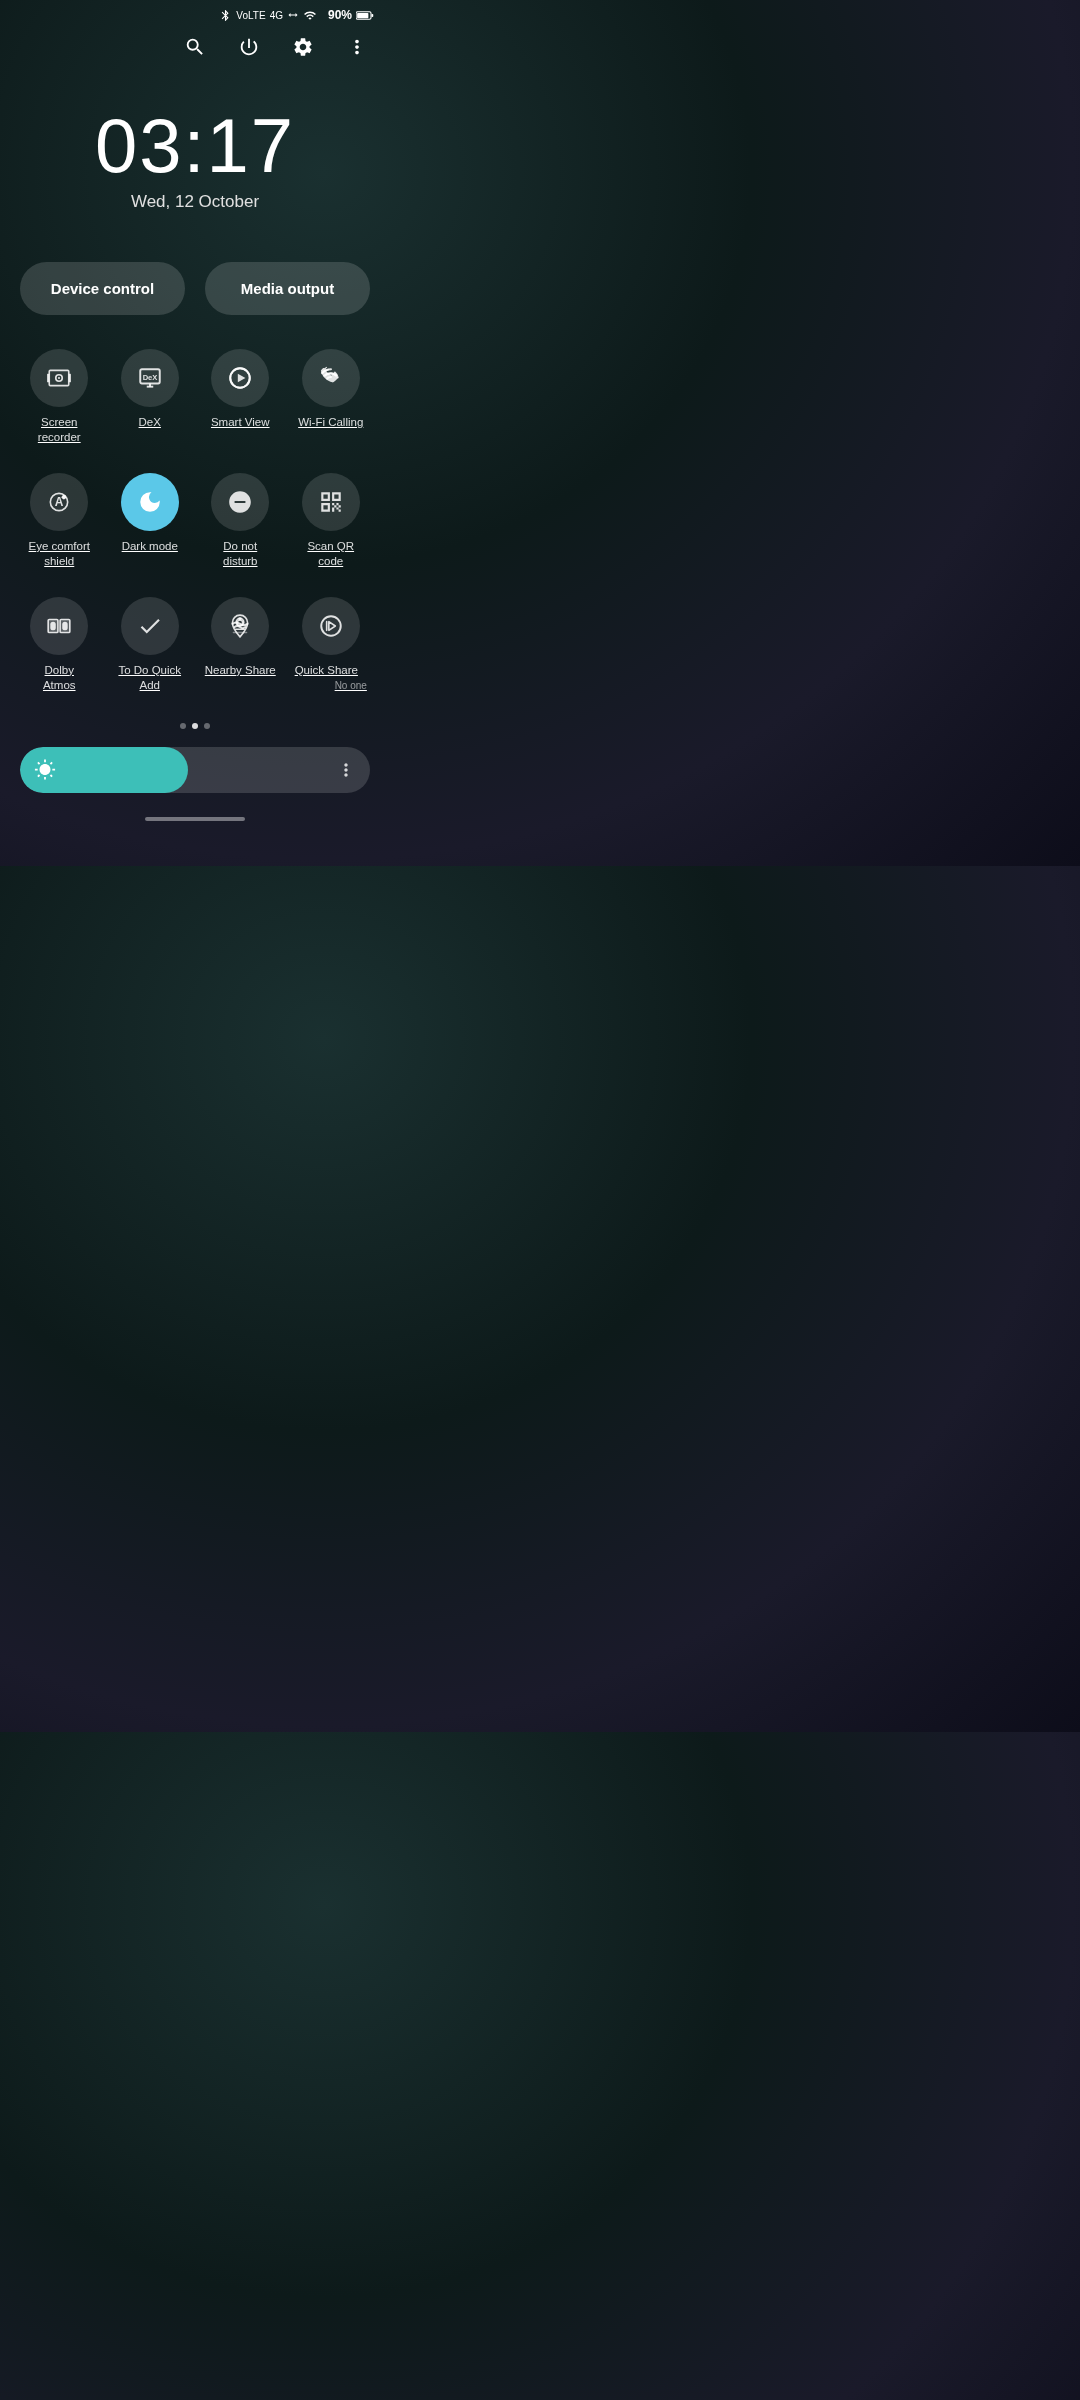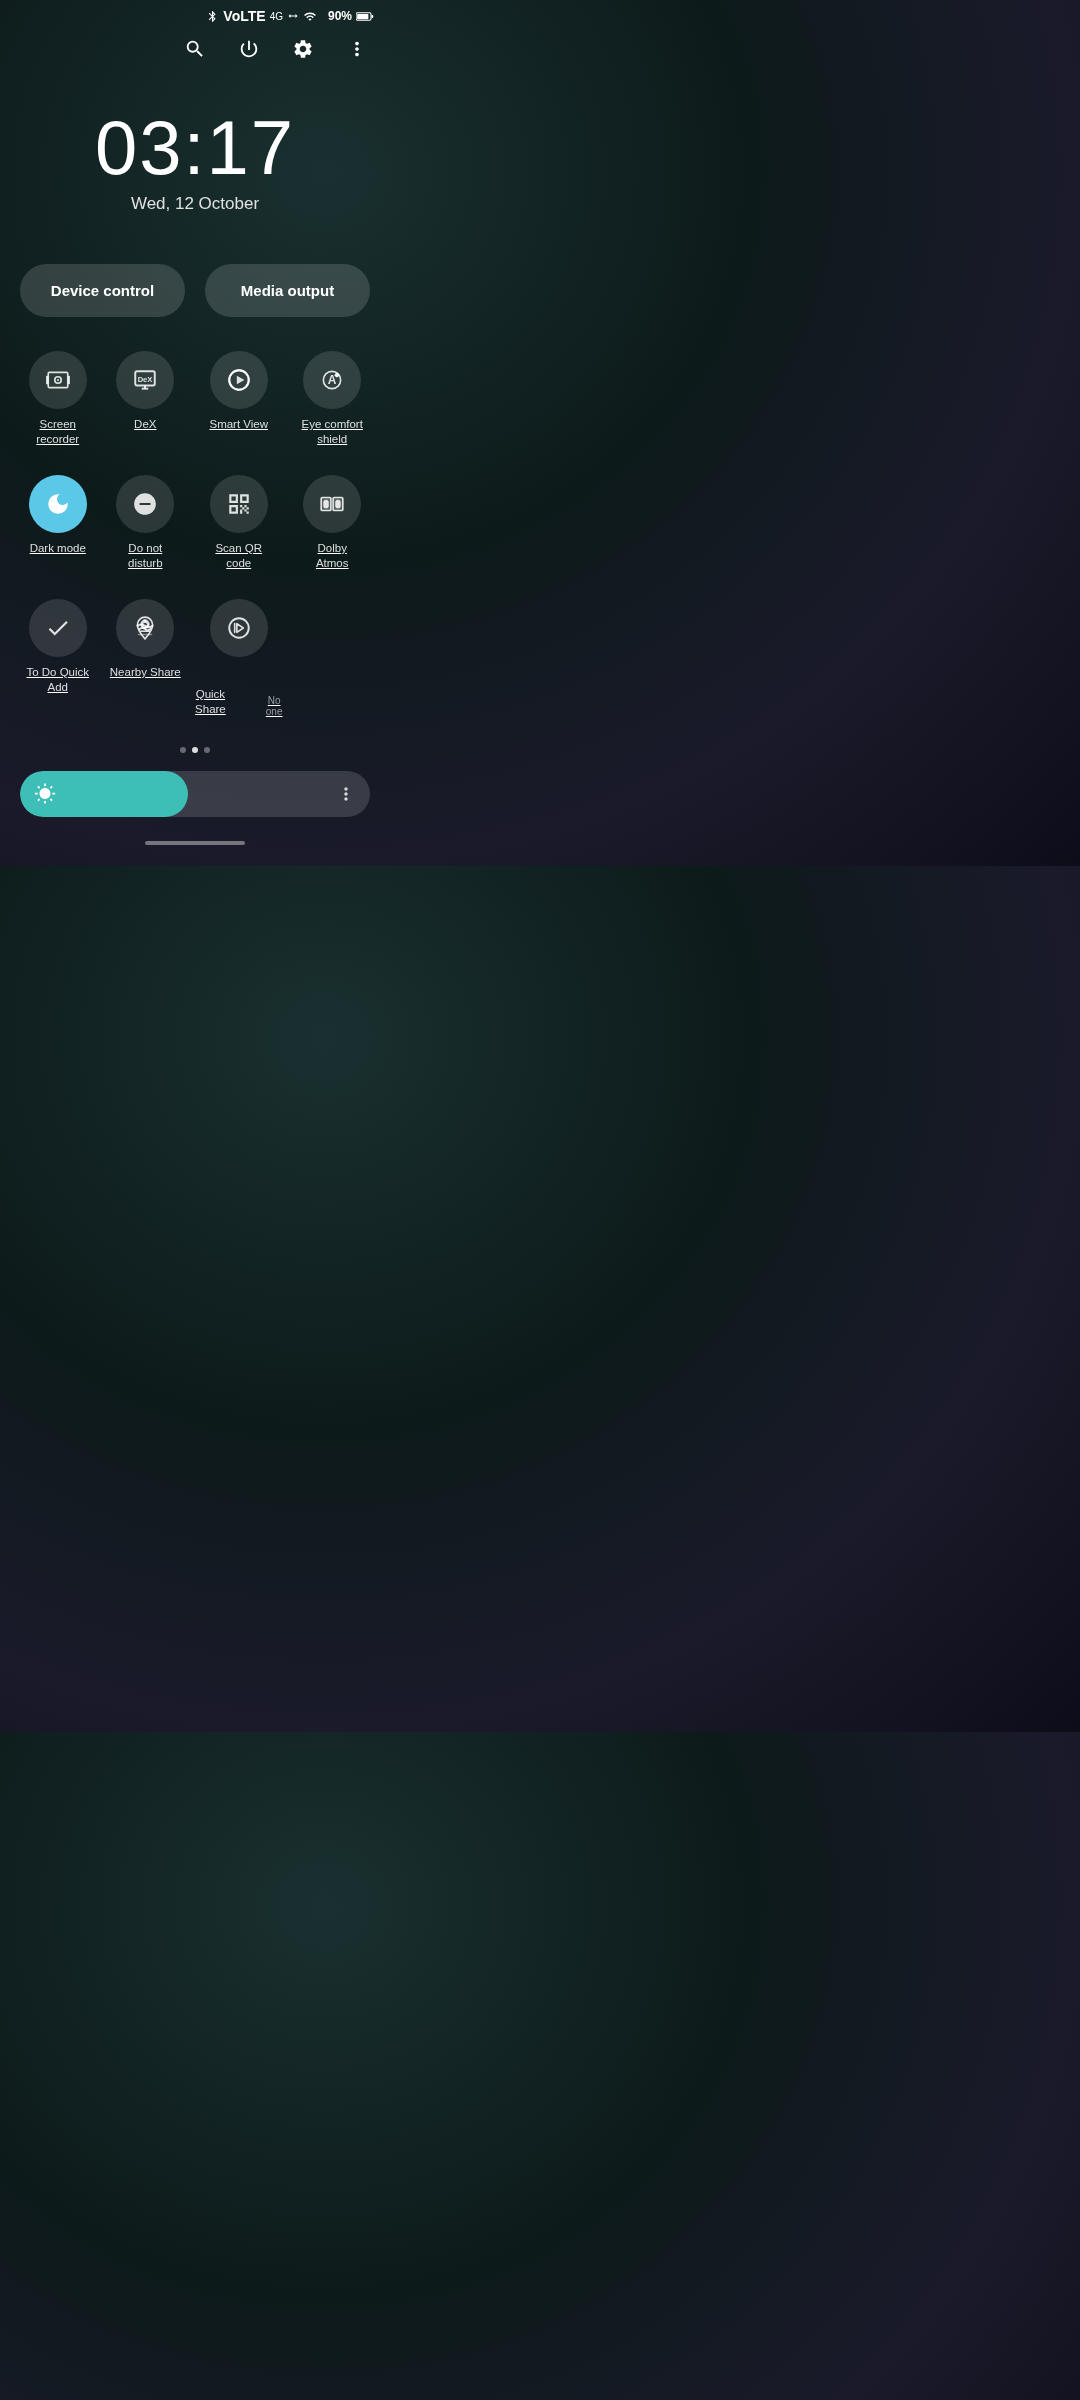--- a/index.html
+++ b/index.html
@@ -245,21 +245,21 @@
 </head>
 <body>
 
 <div class="status-bar">
   <div class="status-icons">
 
     <svg width="13" height="13" viewBox="0 0 24 24" fill="white">
       <path d="M17.71 7.71L12 2h-1v7.59L6.41 5 5 6.41 10.59 12 5 17.59 6.41 19 11 14.41V22h1l5.71-5.71-4.3-4.29 4.3-4.29zM13 5.83l1.88 1.88L13 9.59V5.83zm1.88 10.46L13 18.17v-3.76l1.88 1.88z"></path>
     </svg>
 
-    <span style="font-size:14px; font-weight:700; color:white;">VoLTE</span>
+    <span style="font-size:10px; font-weight:400; color:white;">VoLTE</span>
 
     <span style="font-size:10px; font-weight:400; color:white;">4G</span>
 
     <svg width="12" height="12" viewBox="0 0 24 24" fill="white">
       <path d="M7 16l-4-4 4-4v3h10v-3l4 4-4 4v-3H7v3z"></path>
     </svg>
 
     <svg width="14" height="13" viewBox="0 0 24 24" fill="white">
       <path d="M1 9l2 2c4.97-4.97 13.03-4.97 18 0l2-2C16.93 2.93 7.08 2.93 1 9zm8 8l3 3 3-3a4.237 4.237 0 00-6 0zm-4-4l2 2a7.074 7.074 0 0110 0l2-2C15.14 9.14 8.87 9.14 5 13z"></path>
     </svg>
@@ -339,20 +339,35 @@
     <div class="tile-icon">
       <svg viewBox="0 0 24 24">
         <circle cx="12" cy="12" r="9" stroke="rgba(255,255,255,0.85)" stroke-width="1.8" fill="none"></circle>
         <polygon points="10,8 10,16 17,12" fill="rgba(255,255,255,0.85)"></polygon>
         <circle cx="12" cy="12" r="9" stroke="rgba(255,255,255,0.85)" stroke-width="1.8" fill="none"></circle>
       </svg>
     </div>
     <span class="tile-label">Smart View</span>
   </div>
 
+  <div class="tile">
+    <div class="tile-icon">
+      <svg viewBox="0 0 24 24">
+        <path d="M6.6 10.8c1.4-1.4 3.1-2.1 4.9-2.1 1.8 0 3.6.7 4.9 2.1l1.5-1.5C16.1 7.4 14.1 6.6 12 6.6c-2.1 0-4.1.8-5.5 2.2L6.6 10.8z" fill="rgba(255,255,255,0.85)"></path>
+        <path d="M12 4.4c-2.7 0-5.2 1.1-7 2.8L6.5 8.7C7.9 7.4 9.9 6.6 12 6.6V4.4z" opacity="0"></path>
+        <path d="M3.5 7.5C5.3 5.6 7.5 4.4 10 4.1" stroke="rgba(255,255,255,0.85)" stroke-width="1.5" fill="none"></path>
+        <path d="M12 4C8.7 4 5.8 5.4 3.8 7.6" stroke="rgba(255,255,255,0.85)" stroke-width="1.8" fill="none" stroke-linecap="round"></path>
+        <path d="M5.8 9.8C7 8.5 8.4 7.8 12 7.8c2 0 3.7.8 5 2" stroke="rgba(255,255,255,0.85)" stroke-width="1.8" fill="none" stroke-linecap="round"></path>
+        <path d="M8.5 12.5c.9-.9 2.1-1.4 3.5-1.4" stroke="rgba(255,255,255,0.85)" stroke-width="1.8" fill="none" stroke-linecap="round"></path>
+        <path d="M15.5 7c1.4 1.2 2.3 2.7 2.7 4.5" stroke="rgba(255,255,255,0.85)" stroke-width="1.8" fill="none" stroke-linecap="round"></path>
+        <path d="M16.5 14l1.5-1.5c.3-.3.3-.8 0-1.1l-3-3c-.3-.3-.8-.3-1.1 0l-.9.9c-.3.3-.7.4-1.1.2-1-.5-2-1.3-2.8-2.2-.8-.8-1.5-1.7-2-2.7-.2-.4-.1-.8.2-1.1l.9-.9c.3-.3.3-.8 0-1.1L5.6 3c-.3-.3-.8-.3-1.1 0L3 4.5C2.7 4.8 2.6 5.2 2.7 5.6c.5 2.5 1.8 4.8 3.8 6.7 1.9 1.9 4.3 3.2 6.8 3.7.4.1.8 0 1.1-.2l.1-.1z" fill="rgba(255,255,255,0.85)"></path>
+      </svg>
+    </div>
+    <span class="tile-label">Wi-Fi Calling</span>
+  </div>
 
   <div class="tile">
     <div class="tile-icon">
       <svg viewBox="0 0 24 24">
         <circle cx="12" cy="12" r="8" stroke="rgba(255,255,255,0.85)" stroke-width="1.5" fill="none"></circle>
         <text x="12" y="16" text-anchor="middle" font-size="11" font-weight="bold" fill="rgba(255,255,255,0.85)">A</text>
         <circle cx="16.5" cy="7.5" r="2" fill="rgba(255,255,255,0.85)"></circle>
         <path d="M14.5 7.5 L18.5 7.5 M16.5 5.5 L16.5 9.5" stroke="rgba(255,255,255,0.85)" stroke-width="1.2"></path>
       </svg>
     </div>
@@ -424,21 +439,21 @@
   </div>
 
   <div class="tile">
     <div class="tile-icon">
       <svg viewBox="0 0 24 24">
         <circle cx="12" cy="12" r="9" stroke="rgba(255,255,255,0.85)" stroke-width="1.8" fill="none"></circle>
         <path d="M16 12l-6-4v8l6-4z" fill="none" stroke="rgba(255,255,255,0.85)" stroke-width="1.5" stroke-linejoin="round"></path>
         <path d="M8 8v8" stroke="rgba(255,255,255,0.85)" stroke-width="1.5" stroke-linecap="round"></path>
       </svg>
     </div>
-    <div style="display:flex;flex-direction:row;align-items:flex-end;margin-top:22px;">
+    <div style="display:flex;flex-direction:column;align-items:flex-start;">
       <span class="tile-label">Quick Share</span>
       <span class="tile-sublabel">No one</span>
     </div>
   </div>
 
 </div>
 
 <div class="pagination-dots">
   <div class="dot"></div>
   <div class="dot active"></div>

